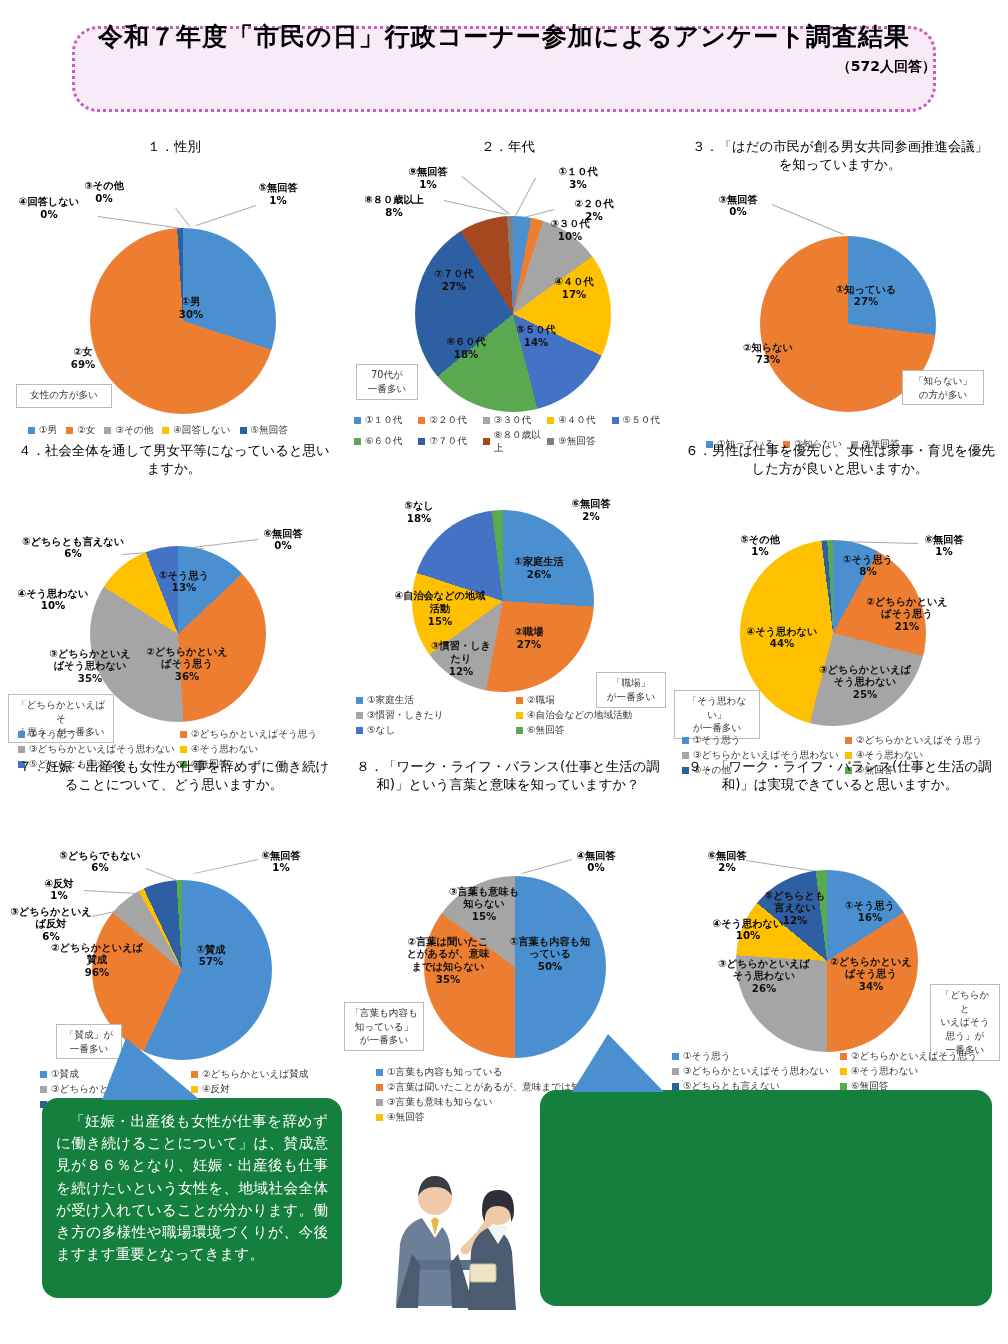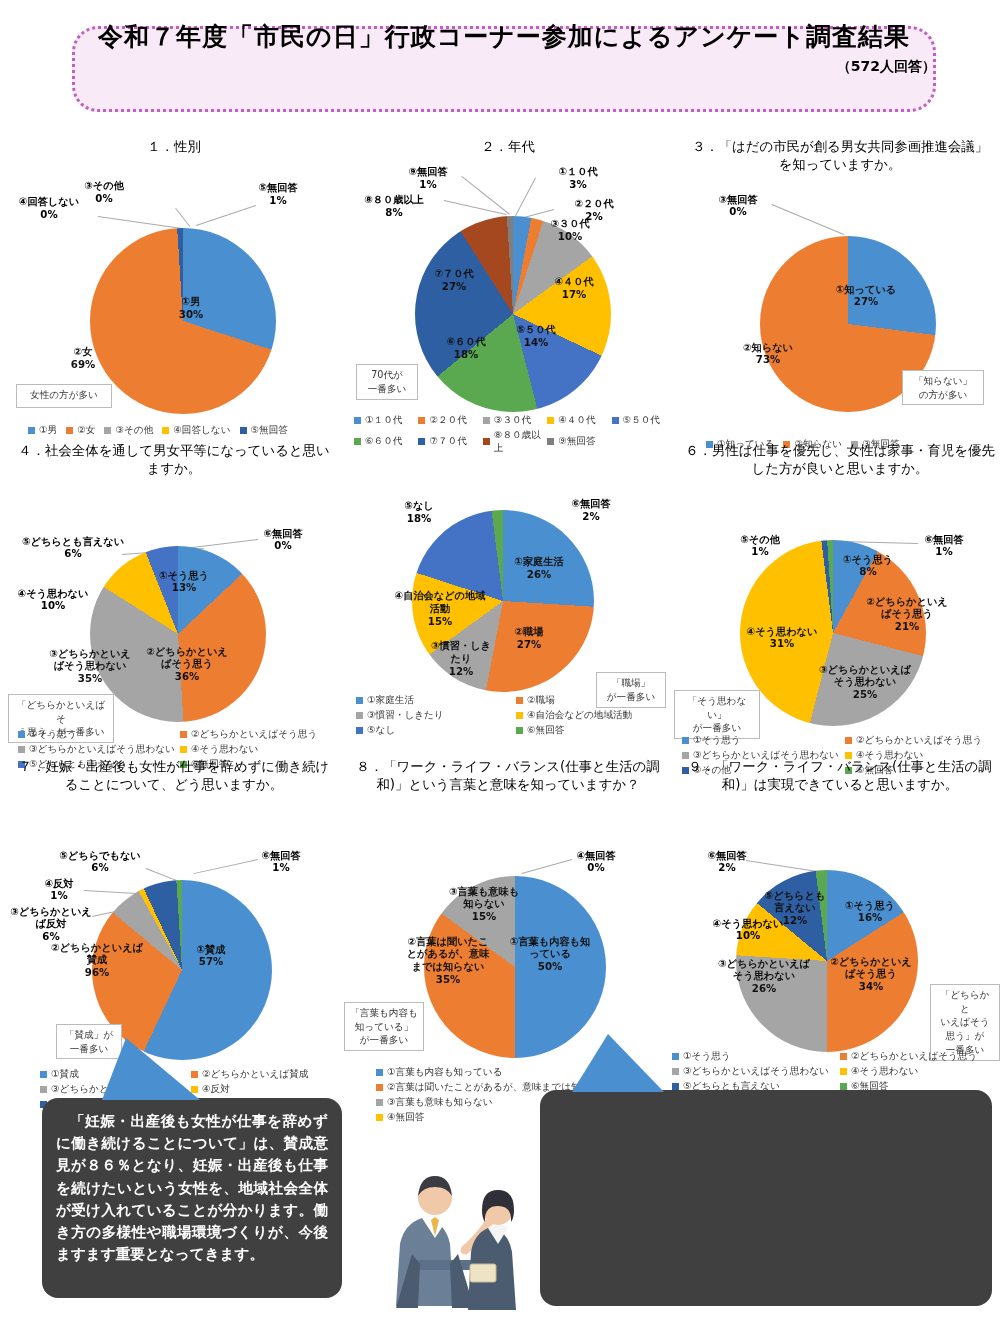--- a/index.html
+++ b/index.html
@@ -62,22 +62,22 @@
   .legend{
     position:absolute;display:flex;flex-wrap:wrap;
     font-size:9.6px;font-family:"DejaVu Sans",sans-serif;color:#333;
   }
   .legend .li{display:flex;align-items:center;margin:0 0 2px 0;}
   .legend .sw{width:7px;height:7px;margin-right:4px;flex:0 0 auto;}
   .legend.one-row .li{margin-right:9px;}
   .legend.two-col .li{width:50%;}
   
   .bubble{
-    position:absolute;background:#404040;color:#fff;border-radius:16px;
-    font-family:"DejaVu Sans",sans-serif;font-weight:bold;
+    position:absolute;background:#15803d;color:#fff;border-radius:16px;
+    font-family:"DejaVu Sans",sans-serif;font-weight:normal;
     box-sizing:border-box;
   }
   .bubble .txt{display:block;}
   
   #people{position:absolute;left:370px;top:1140px;width:170px;height:190px;}
 </style>
 </head>
 <body>
 
 <div id="title-banner"></div>
@@ -306,21 +306,21 @@
       <div class="q-title">６．男性は仕事を優先し、女性は家事・育児を優先
 した方が良いと思いますか。</div>
       <div class="plot" style="height: 302px;">
         <div class="leaderline" style="left: 246px; top: 66px; width: 78.0256px; transform: rotate(-178.531deg);"></div>
         <div class="pie-wrap" style="left: 68px; top: 62px;">
           <div class="pie" style="width: 186px; height: 186px; background: conic-gradient(rgb(74, 144, 208) 0deg, rgb(74, 144, 208) 28.8deg, rgb(237, 125, 49) 28.8deg, rgb(237, 125, 49) 104.4deg, rgb(165, 165, 165) 104.4deg, rgb(165, 165, 165) 194.4deg, rgb(255, 192, 0) 194.4deg, rgb(255, 192, 0) 352.8deg, rgb(46, 95, 163) 352.8deg, rgb(46, 95, 163) 356.4deg, rgb(90, 168, 79) 356.4deg, rgb(90, 168, 79) 360deg);"></div>
         </div>
         <div class="lab in" style="left: 158px; top: 76px; width: 76px; text-align: center;"><span>①そう思う</span><span class="pct">8%</span></div>
         <div class="lab in" style="left: 192px; top: 118px; width: 86px; text-align: center;"><span>②どちらかといえばそう思う</span><span class="pct">21%</span></div>
         <div class="lab in" style="left: 146px; top: 186px; width: 94px; text-align: center;"><span>③どちらかといえばそう思わない</span><span class="pct">25%</span></div>
-        <div class="lab in" style="left: 62px; top: 148px; width: 96px; text-align: center;"><span>④そう思わない</span><span class="pct">31%</span></div>
+        <div class="lab in" style="left: 62px; top: 148px; width: 96px; text-align: center;"><span>④そう思わない</span><span class="pct">44%</span></div>
         <div class="lab out" style="left: 48px; top: 56px; width: 80px; text-align: center;"><span>⑤その他</span><span class="pct">1%</span></div>
         <div class="lab out" style="left: 232px; top: 56px; width: 80px; text-align: center;"><span>⑥無回答</span><span class="pct">1%</span></div>
         <div class="note" style="left: 2px; top: 212px; width: 86px; min-height: 30px;">「そう思わない」
 が一番多い</div>
         <div class="legend two-col" style="left: 10px; top: 256px; width: 326px;">
           <div class="li">
             <span class="sw" style="background: rgb(74, 144, 208);"></span>
             <span>①そう思う</span>
           </div>
           <div class="li">

